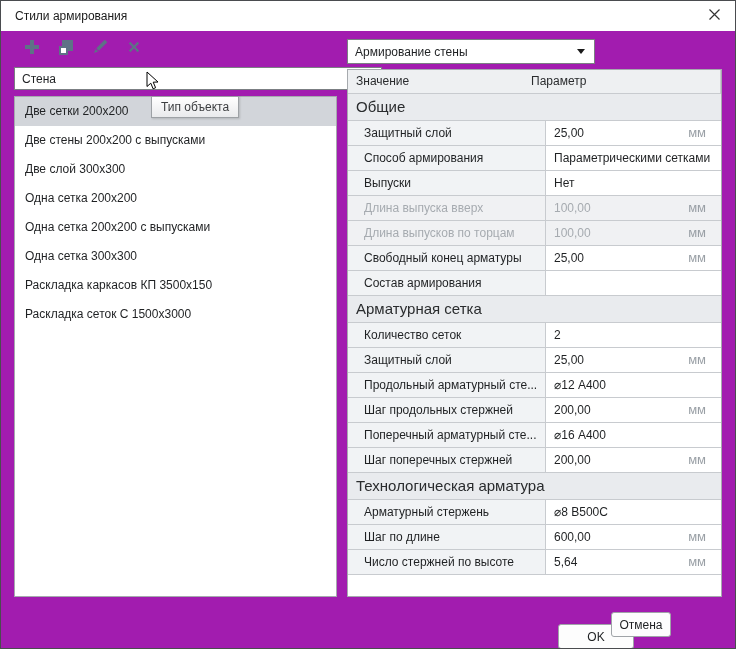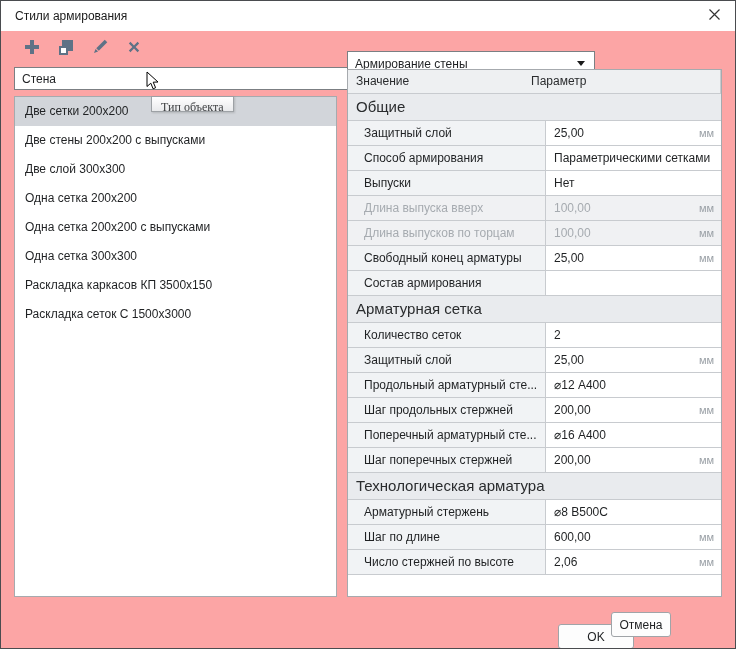--- a/index.html
+++ b/index.html
@@ -1,37 +1,37 @@
 <!DOCTYPE html>
 <html><head>
 <meta charset="utf-8">
 <style>
   * { margin:0; padding:0; box-sizing:border-box; }
   html,body { width:736px; height:649px; background:#cfcfcf; }
   body { font-family:"Liberation Sans", sans-serif; color:#1f2123; }
 
-  .window { position:relative; width:736px; height:649px; background:#fca5a5;
+  .window { position:relative; width:736px; height:649px; background:#a21caf;
             border:1px solid #4a4c4f; overflow:hidden; }
 
   
   .titlebar { position:absolute; left:0; top:0; width:100%; height:30px;
               background:#ffffff; display:flex; align-items:center; }
   .title { padding-left:14px; font-size:12px; color:#1a1a1a; }
   .close-btn { position:absolute; right:0; top:0; width:42px; height:30px;
                display:flex; align-items:center; justify-content:center; cursor:default; }
 
   
   .toolbar { position:absolute; left:22px; top:39px; display:flex; gap:16px; }
   .tbtn { width:18px; height:18px; display:flex; align-items:center; justify-content:center; }
 
   
   .combo { position:absolute; background:#ffffff; border:1px solid #7b7f83;
            font-size:12px; display:flex; align-items:center; padding-left:7px; }
   .combo-left  { left:13px;  top:66px; width:368px; height:23px; }
-  .combo-right { left:346px; top:50px; width:248px; height:25px; }
+  .combo-right { left:346px; top:38px; width:248px; height:25px; }
   .combo-arrow { position:absolute; right:9px; top:9px; width:0; height:0;
                  border-left:4px solid transparent; border-right:4px solid transparent;
                  border-top:5px solid #1a1a1a; }
 
   
   .list { position:absolute; left:13px; top:95px; width:323px; height:501px;
           background:#ffffff; border:1px solid #a6aaae; overflow:hidden; }
   .list-item { height:29px; line-height:29px; padding-left:10px; font-size:12px;
                white-space:nowrap; }
   .list-item.selected { background:#d2d5da; }
@@ -43,37 +43,37 @@
   .thead .hcell { line-height:23px; padding-left:8px; color:#2a2c2e; }
   .thead .hcell.p { width:198px; border-right:1px solid #c8cbcf; }
   .thead .hcell.v { flex:1; }
   .sec-row { height:27px; line-height:26px; background:#e9ebee; padding-left:8px;
              font-size:15px; border-bottom:1px solid #c8cbcf; color:#2a2c2e; }
   .trow { display:flex; height:25px; border-bottom:1px solid #c8cbcf; }
   .trow .pcell { width:198px; line-height:24px; padding-left:16px; background:#f1f3f5;
                  border-right:1px solid #c8cbcf; overflow:hidden; white-space:nowrap; }
   .trow .vcell { flex:1; position:relative; line-height:24px; padding-left:8px;
                  background:#ffffff; white-space:nowrap; }
-  .trow .unit { position:absolute; right:7px; top:0; line-height:24px;
-                color:#9aa0a6; font-size:11px; }
+  .trow .unit { position:absolute; right:15px; top:0; line-height:24px;
+                color:#9aa0a6; font-size:13px; }
   .trow.disabled .pcell, .trow.disabled .vcell { color:#a6abb0; background:#f0f1f3; }
 
   
   .btn { position:absolute; top:611px; height:25px; background:#fdfdfd;
          border:1px solid #a0a4a8; border-radius:3px; font-size:12px;
          font-family:"Liberation Sans", sans-serif; color:#1f2123;
          display:flex; align-items:center; justify-content:center; }
   .btn-ok { left:557px; width:76px;margin-top:12px; }
   .btn-cancel { left:610px; width:60px; }
 
   
-  .tooltip { position:absolute; left:150px; top:95px; height:16px; z-index:5;
+  .tooltip { position:absolute; left:150px; top:95px; height:22px; z-index:5;
              background:linear-gradient(#ffffff,#e9eaec); border:1px solid #9da1a5;
              font-size:12px; line-height:20px; padding:0 9px; color:#3c3e40;
-             box-shadow:1px 1px 2px rgba(0,0,0,.15);font-family:Liberation Serif, serif; }
+             box-shadow:1px 1px 2px rgba(0,0,0,.15); }
   .cursor { position:absolute; left:145px; top:70px; z-index:6; }
 </style>
 </head>
 <body>
 
 <div class="window">
 
   <div class="titlebar">
     <span class="title">Стили армирования</span>
     <div class="close-btn">
@@ -206,21 +206,21 @@
     <div class="trow">
       <div class="pcell">Арматурный стержень</div>
       <div class="vcell"><span>⌀8 В500С</span></div>
     </div>
     <div class="trow">
       <div class="pcell">Шаг по длине</div>
       <div class="vcell"><span>600,00</span><span class="unit">мм</span></div>
     </div>
     <div class="trow">
       <div class="pcell">Число стержней по высоте</div>
-      <div class="vcell"><span>2,06</span><span class="unit">мм</span></div>
+      <div class="vcell"><span>5,64</span><span class="unit">мм</span></div>
     </div>
   </div>
 
   <div class="btn btn-ok">OK</div>
   <div class="btn btn-cancel">Отмена</div>
 
   <div class="tooltip">Тип объекта</div>
 
   <div class="cursor">
     <svg width="14" height="21" viewBox="0 0 14 21">

